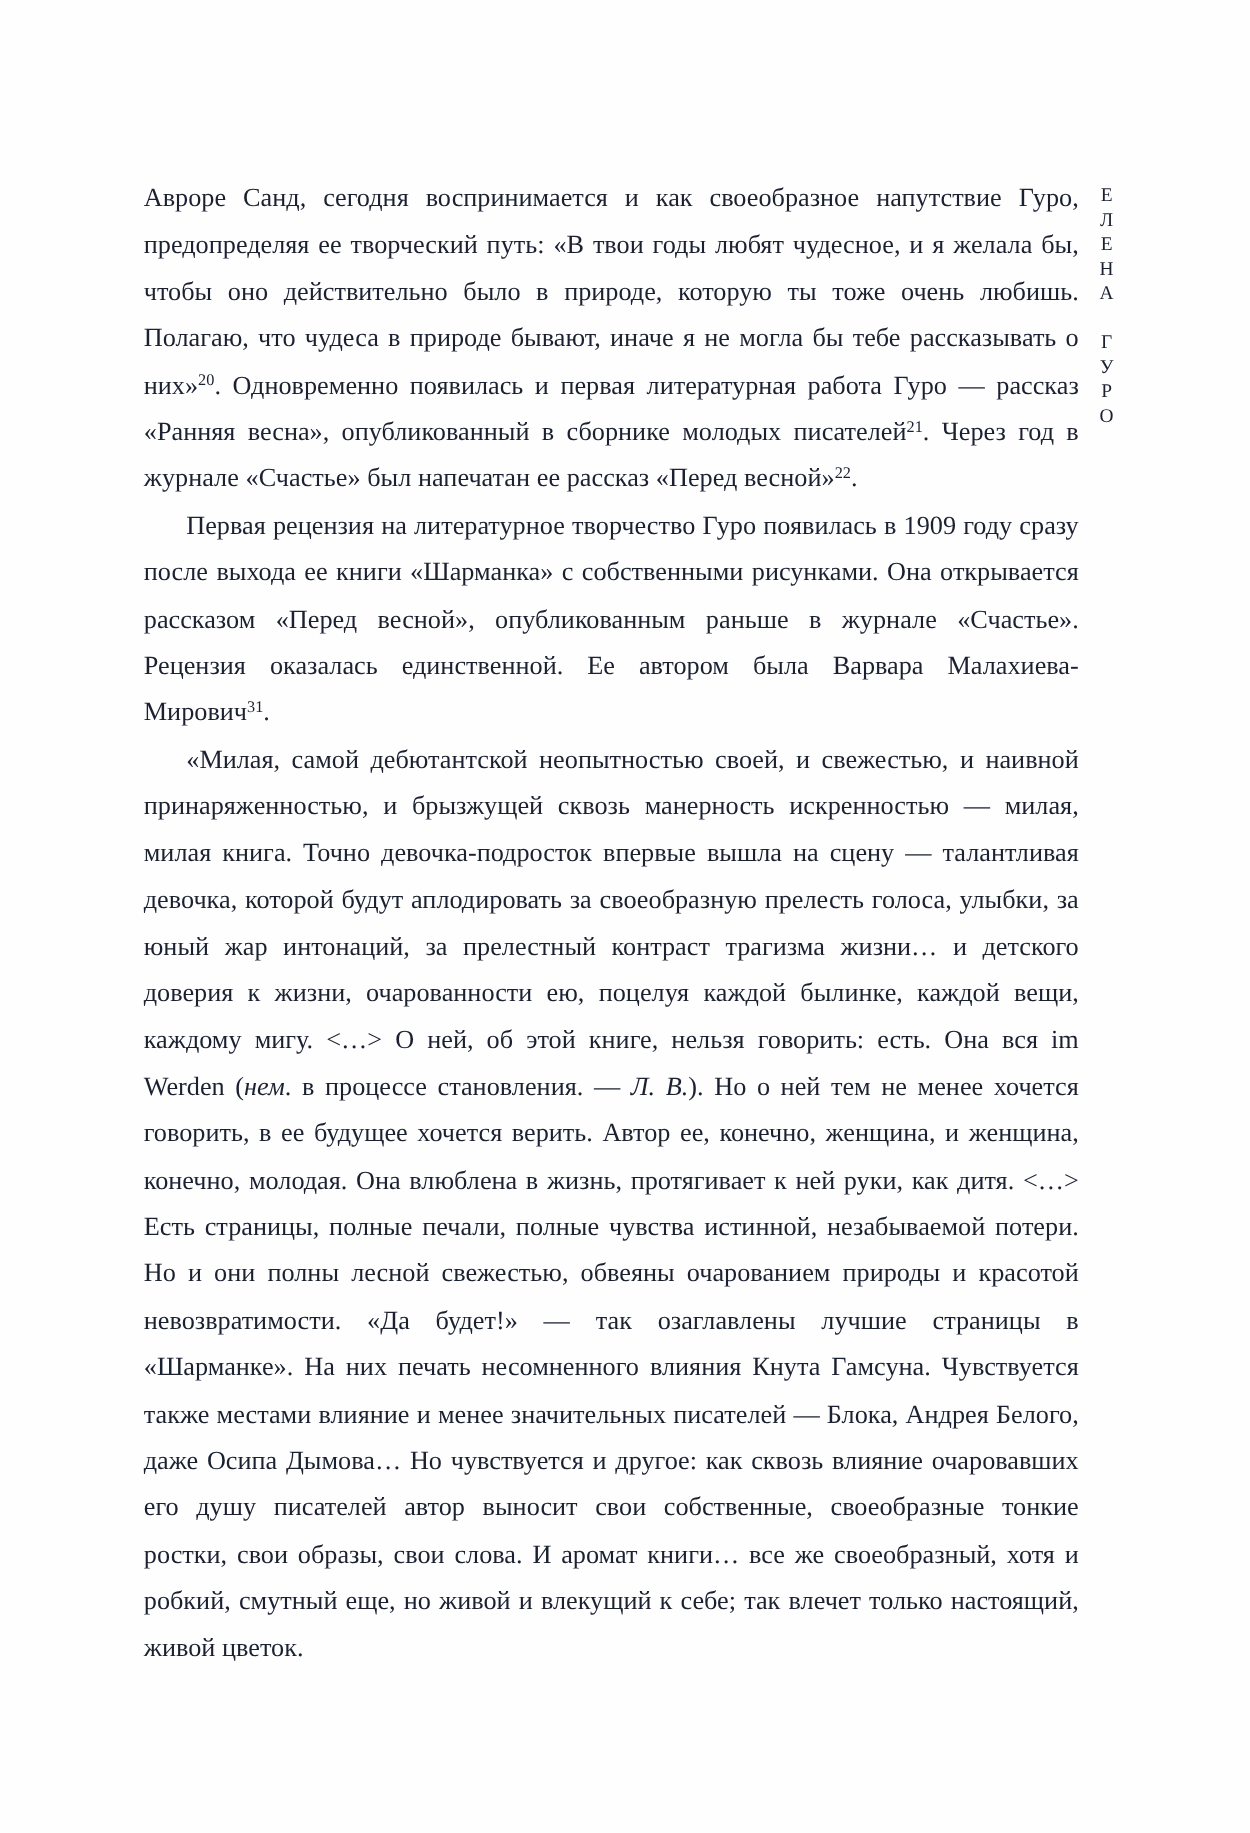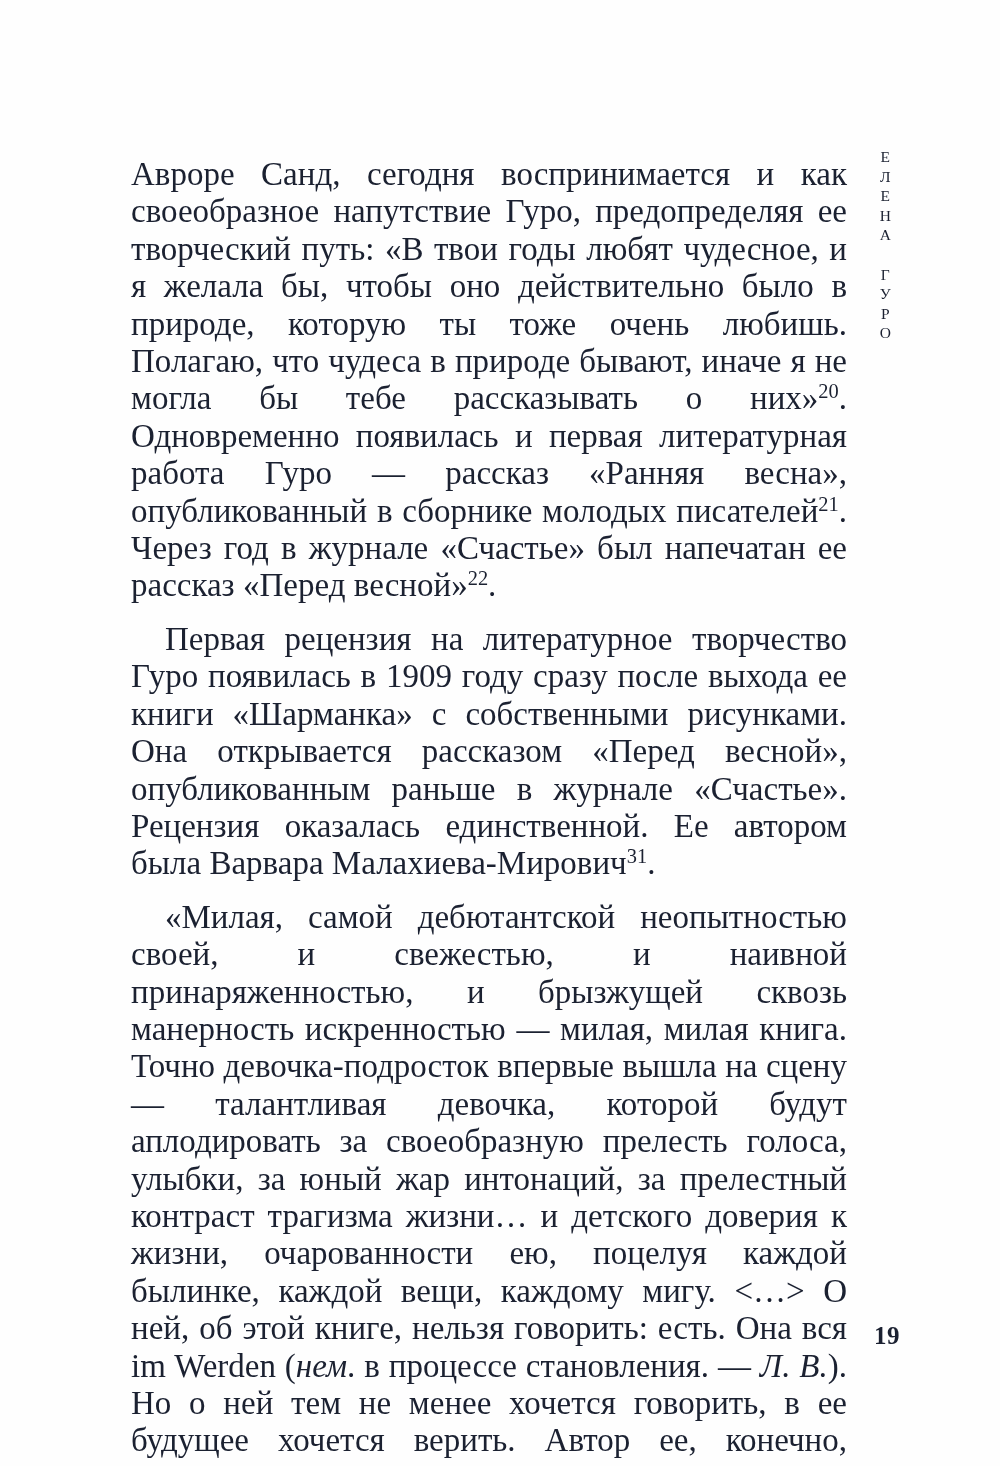--- a/index.html
+++ b/index.html
@@ -49,22 +49,22 @@
 
   
   .text-block {
     position: absolute;
     top: 140px;
     left: 115px;
     width: 748px;
   }
 
   p.para {
-    margin: 16px;
-    font-size: 33px;
+    margin: 0;
+    font-size: 21px;
     line-height: 37.4px;
     text-align: justify;
     text-justify: inter-word;
     text-indent: 0;
     hyphens: none;
     word-spacing: 0.1px;
   }
   p.para.indent {
     text-indent: 34px;
   }
@@ -101,15 +101,14 @@
   <div class="running-head">
     <span class="running-head-text">Елена Гуро</span>
   </div>
 
   <div class="text-block" id="body-text">
       <p class="para">Авроре Санд, сегодня воспринимается и как своеобразное напутствие Гуро, предопределяя ее творческий путь: «В твои годы любят чудесное, и я желала бы, чтобы оно действительно было в природе, которую ты тоже очень любишь. Полагаю, что чудеса в природе бывают, иначе я не могла бы тебе рассказывать о них»<sup class="fn">20</sup>. Одновременно появилась и первая литературная работа Гуро — рассказ «Ранняя весна», опубликованный в сборнике молодых писателей<sup class="fn">21</sup>. Через год в журнале «Счастье» был напечатан ее рассказ «Перед весной»<sup class="fn">22</sup>.</p>
       <p class="para indent">Первая рецензия на литературное творчество Гуро появилась в 1909 году сразу после выхода ее книги «Шарманка» с собственными рисунками. Она открывается рассказом «Перед весной», опубликованным раньше в журнале «Счастье». Рецензия оказалась единственной. Ее автором была Варвара Малахиева-Мирович<sup class="fn">31</sup>.</p>
       <p class="para indent">«Милая, самой дебютантской неопытностью своей, и свежестью, и наивной принаряженностью, и брызжущей сквозь манерность искренностью — милая, милая книга. Точно девочка-подросток впервые вышла на сцену — талантливая девочка, которой будут аплодировать за своеобразную прелесть голоса, улыбки, за юный жар интонаций, за прелестный контраст трагизма жизни… и детского доверия к жизни, очарованности ею, поцелуя каждой былинке, каждой вещи, каждому мигу. &lt;…&gt; О ней, об этой книге, нельзя говорить: есть. Она вся im Werden (<em class="it">нем</em>. в процессе становления. — <em class="it">Л. В.</em>). Но о ней тем не менее хочется говорить, в ее будущее хочется верить. Автор ее, конечно, женщина, и женщина, конечно, молодая. Она влюблена в жизнь, протягивает к ней руки, как дитя. &lt;…&gt; Есть страницы, полные печали, полные чувства истинной, незабываемой потери. Но и они полны лесной свежестью, обвеяны очарованием природы и красотой невозвратимости. «Да будет!» — так озаглавлены лучшие страницы в «Шарманке». На них печать несомненного влияния Кнута Гамсуна. Чувствуется также местами влияние и менее значительных писателей — Блока, Андрея Белого, даже Осипа Дымова… Но чувствуется и другое: как сквозь влияние очаровавших его душу писателей автор выносит свои собственные, своеобразные тонкие ростки, свои образы, свои слова. И аромат книги… все же своеобразный, хотя и робкий, смутный еще, но живой и влекущий к себе; так влечет только настоящий, живой цветок.</p>
     </div>
 
-  <div class="folio">19</div>
 
 </div>
 
 </body></html>

